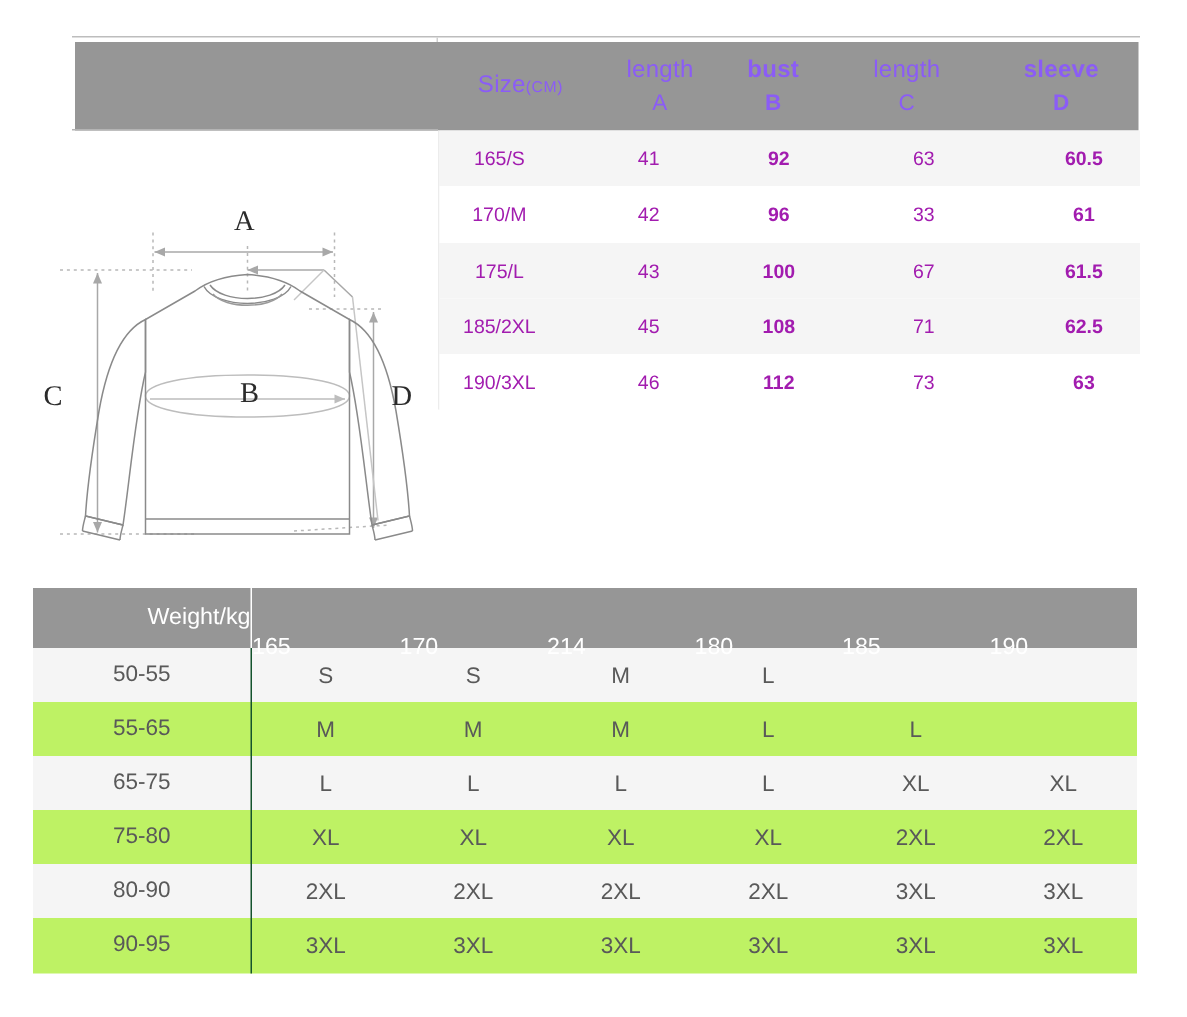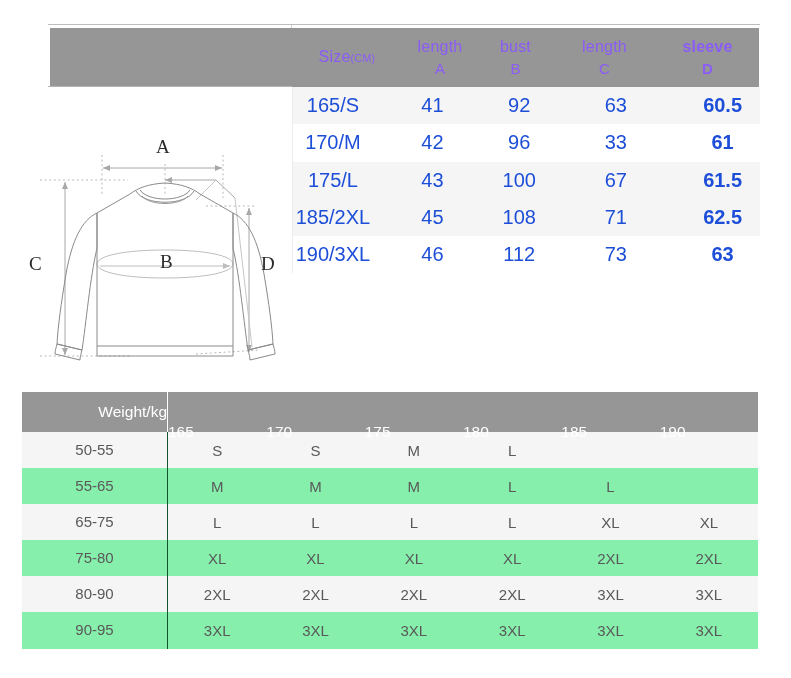--- a/index.html
+++ b/index.html
@@ -72,21 +72,21 @@
     color: #8b5cf6;
   }
   .size-head .cell {
     text-align: center;
     font-size: 16px;
     line-height: 1.28;
     letter-spacing: .2px;
   }
   .col-size   { width: 110px; }
   .col-a      { width: 76px;  }
-  .col-b      { width: 75px;  }
+  .col-b      { width: 75px; font-weight: bold;  }
   .col-c      { width: 103px; }
   .col-d      { width: 103px; font-weight: bold; }
 
   .unit {
     font-size: 10.5px;
     vertical-align: baseline;
     letter-spacing: .4px;
   }
   .sub {
     display: block;
@@ -99,22 +99,22 @@
     position: absolute;
     left: 292px;
     top: 87px;
     width: 467px;
     border-left: 1px solid #ececec;
   }
   .size-row {
     display: flex;
     align-items: center;
     height: 37.3px;
-    color: #1d4ed8;
-    font-size: 20px;
+    color: #a21caf;
+    font-size: 13px;
     gap: 32px;
   }
   .size-row .cell { text-align: center; }
   .row-odd  { background: #f5f5f5; }
   .row-even { background: #ffffff; }
 
   
   #garment {
     position: absolute;
     left: 20px;
@@ -165,21 +165,21 @@
     border-right: 1px solid #14532d;
     height: 36.1px;
     line-height: 36.1px;
     box-sizing: border-box;
   }
   .w-row .w-cell {
     flex: 1;
     text-align: center;
   }
   .w-odd  { background: #f5f5f5; }
-  .w-even { background: #86efac; }
+  .w-even { background: #bef264; }
 </style>
 </head>
 <body>
 
 <div id="top-section">
 
   <div class="top-rule"></div>
   <div class="top-rule-tick"></div>
   <div class="header-band"></div>
   <div class="band-underline"></div>
@@ -327,21 +327,21 @@
     </div>
   </div>
 </div>
 
 <div id="weight-table">
 
   <div class="w-head">
     <div class="w-label">Weight/kg</div>
     <div class="w-cell">165</div>
     <div class="w-cell">170</div>
-    <div class="w-cell">175</div>
+    <div class="w-cell">214</div>
     <div class="w-cell">180</div>
     <div class="w-cell">185</div>
     <div class="w-cell">190</div>
   </div>
 
   <div class="w-row w-odd">
     <div class="w-label">50-55</div>
     <div class="w-cell">S</div>
     <div class="w-cell">S</div>
     <div class="w-cell">M</div>

